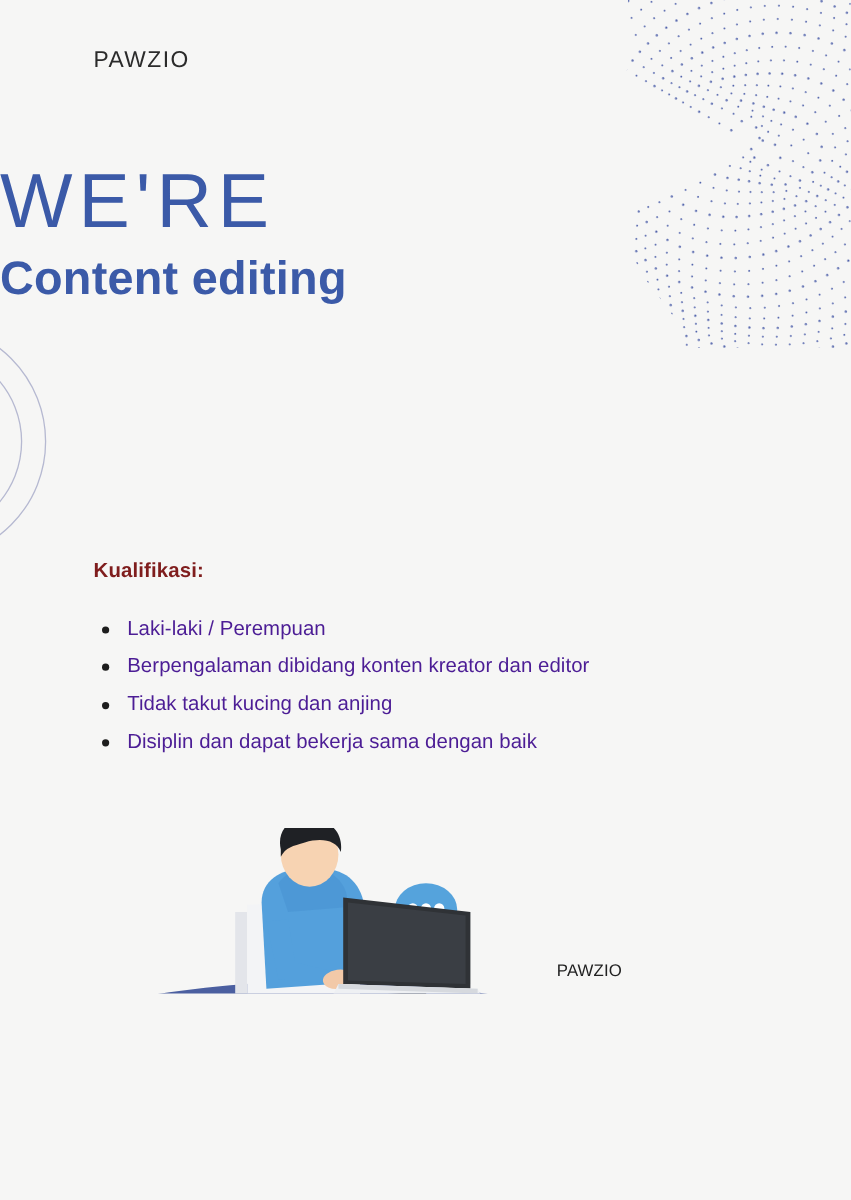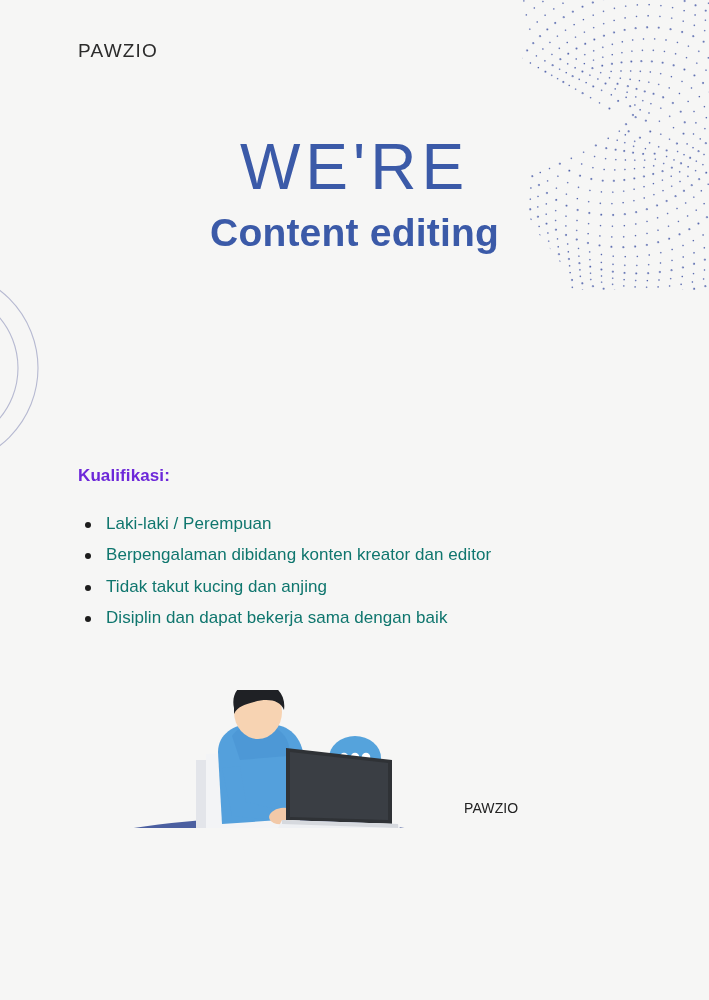--- a/index.html
+++ b/index.html
@@ -22,48 +22,48 @@
   #arc-rings { left:-78px; top:258px; width:160px; height:220px; }
 
   
   #logo {
     position:absolute; left:78px; top:40px;
     font-size:19px; font-weight:400; letter-spacing:1.2px;
     color:#2b2b2b;
   }
 
   
-  #headline { position:absolute; left:0; top:135px; width:709px; text-align:center; }
+  #headline { position:absolute; left:0; top:135px; width:709px; text-align:left; }
   #were {
     font-size:64px; font-weight:300; letter-spacing:5px;
     color:#3b5aa8; line-height:1.0;
     font-family:"Liberation Sans", sans-serif;
   }
   #hiring {
     margin-top:4px;
     font-size:104px; font-weight:700; letter-spacing:-1px;
     color:#3552a3; line-height:1.0;
   }
   #role {
     margin-top:14px;
     font-size:39px; font-weight:700; letter-spacing:.2px;
     color:#3b5aa8; line-height:1.0;
   }
 
   
   #quals { position:absolute; left:78px; top:466px; width:560px; }
   #quals-title {
-    font-size:17px; font-weight:700; color:#6d28d9;
+    font-size:17px; font-weight:700; color:#7f1d1d;
     letter-spacing:.1px; margin-bottom:22px;
   }
   #quals-list { list-style:none; }
   #quals-list li {
     position:relative;
     padding-left:28px;
-    font-size:17px; font-weight:400; color:#0f766e;
+    font-size:17px; font-weight:400; color:#4c1d95;
     line-height:1.85;
     letter-spacing:.05px;
   }
   #quals-list li::before {
     content:"";
     position:absolute; left:7px; top:14px;
     width:6px; height:6px; border-radius:50%;
     background:#1d1d1d;
   }
 

